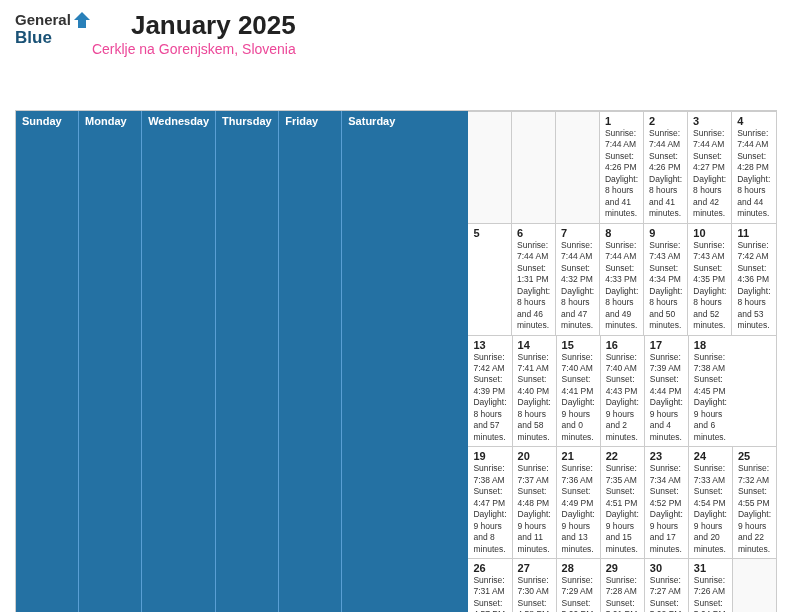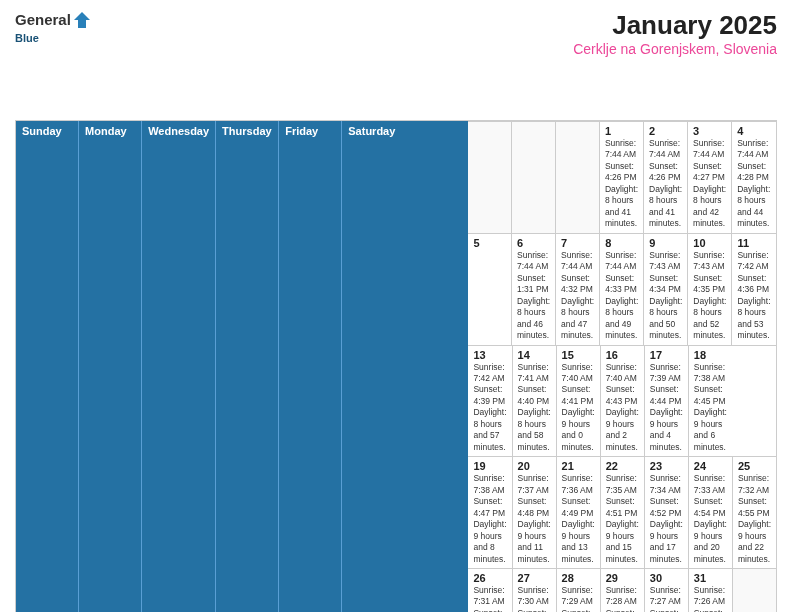--- a/index.html
+++ b/index.html
@@ -12,23 +12,23 @@
     }
     .page {
       width: 792px;
       height: 612px;
       padding: 10px 15px;
       display: flex;
       flex-direction: column;
     }
     .header {
       display: flex;
-      justify-content: space-between;
+      justify-content: flex-start;
       align-items: flex-start;
-      margin-bottom: 24px;
+      margin-bottom: 14px;
     }
     .logo {
       display: flex;
       flex-direction: column;
       align-items: flex-start;
     }
     .logo-row {
       display: flex;
       align-items: center;
     }
@@ -104,21 +104,21 @@
 <div class="page">
   <div class="header">
     <div class="logo">
       <div class="logo-row">
         <span style="font-size:15px;font-weight:bold;color:#333;">General</span>
         <svg width="20" height="20" viewBox="0 0 20 20" style="margin-left:1px;margin-bottom:-2px;">
           <polygon points="10,2 18,10 14,10 14,18 6,18 6,10 2,10" fill="#2980b9"></polygon>
         </svg>
       </div>
       <div>
-        <span style="font-size:11px;font-weight:bold;color:#1a5276;">Blue</span>
+        <span style="font-size:17px;font-weight:bold;color:#1a5276;">Blue</span>
       </div>
     </div>
     <div class="title-area">
       <div class="month-title">January 2025</div>
       <div class="subtitle">Cerklje na Gorenjskem, Slovenia</div>
     </div>
   </div>
 
   <div class="calendar">
     <div class="cal-header" id="cal-header">

